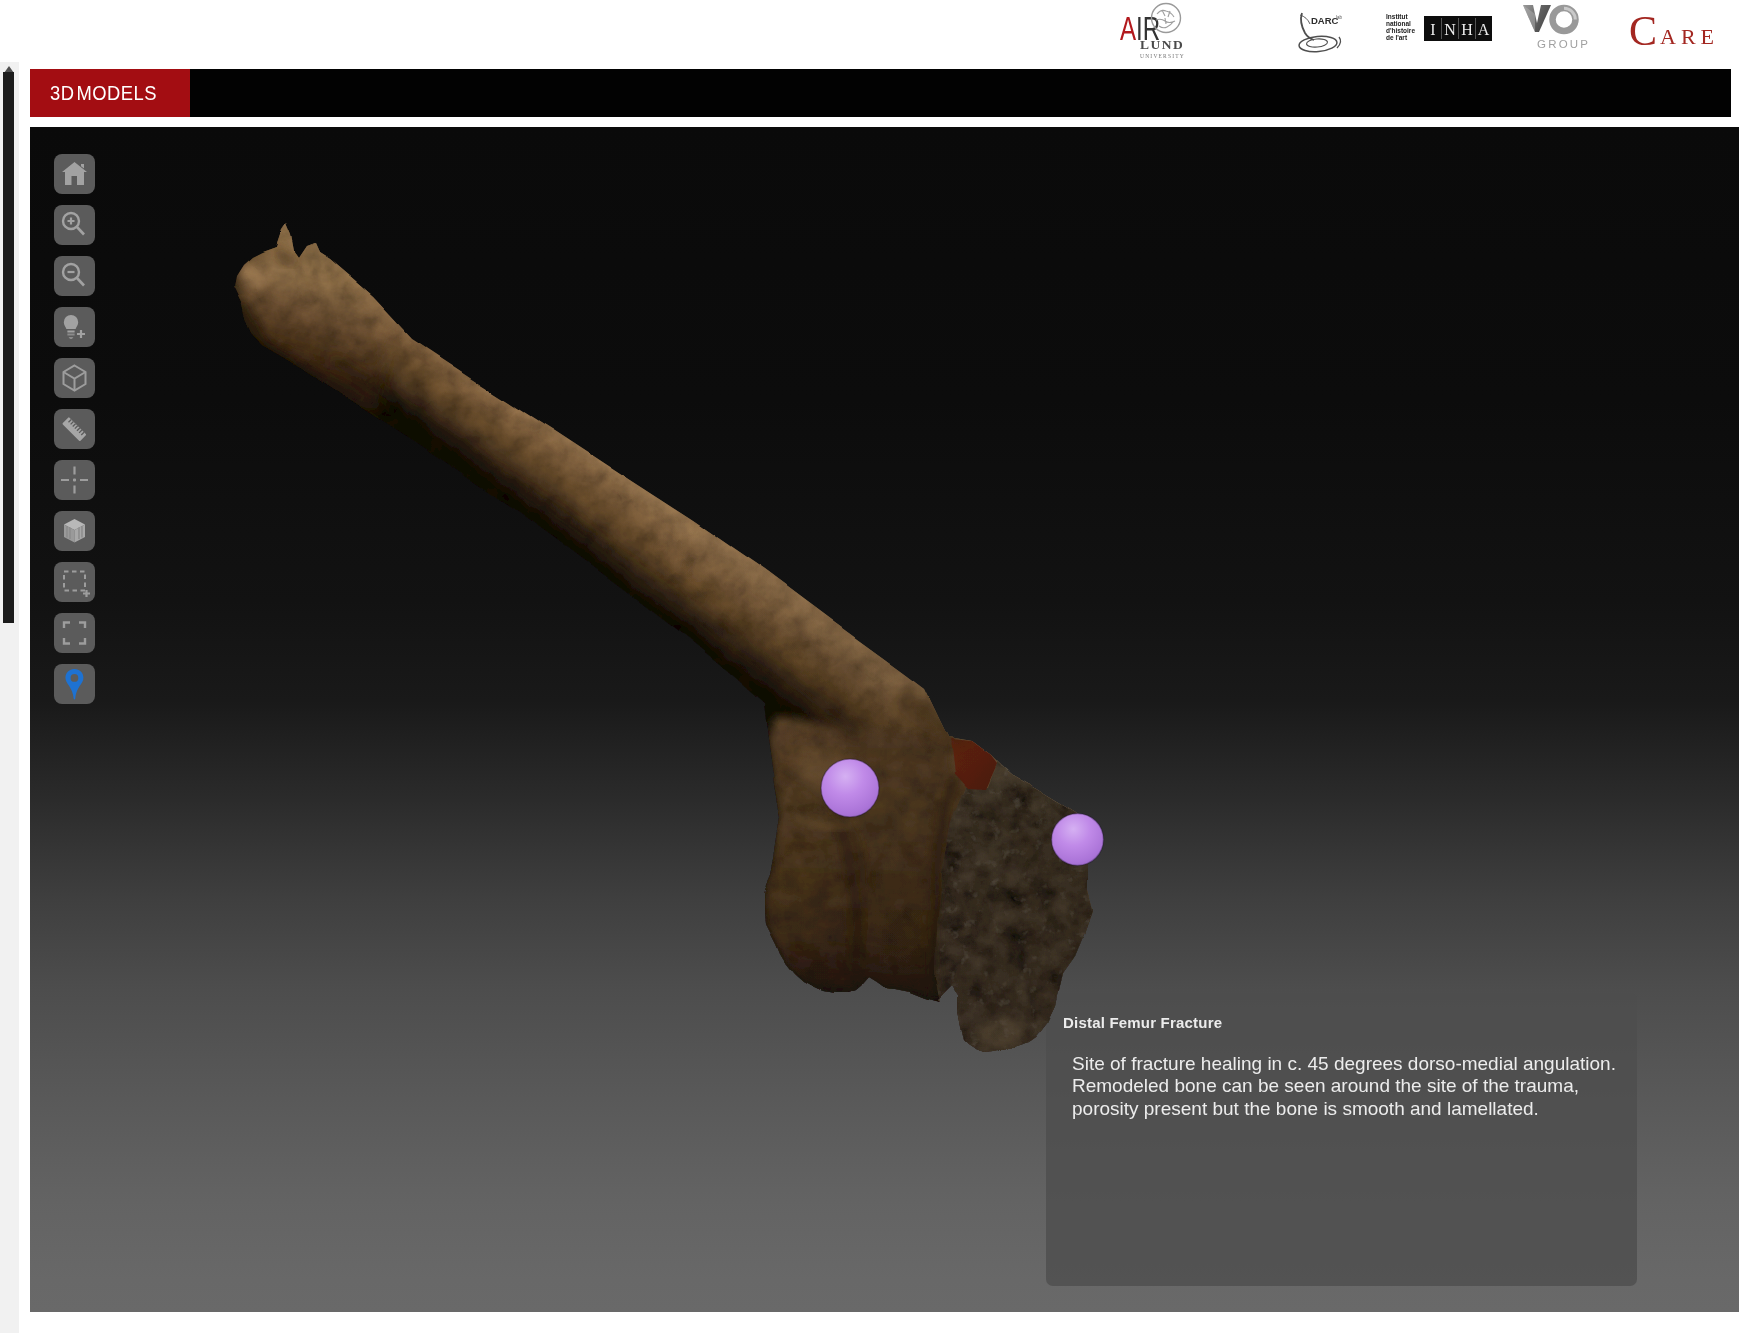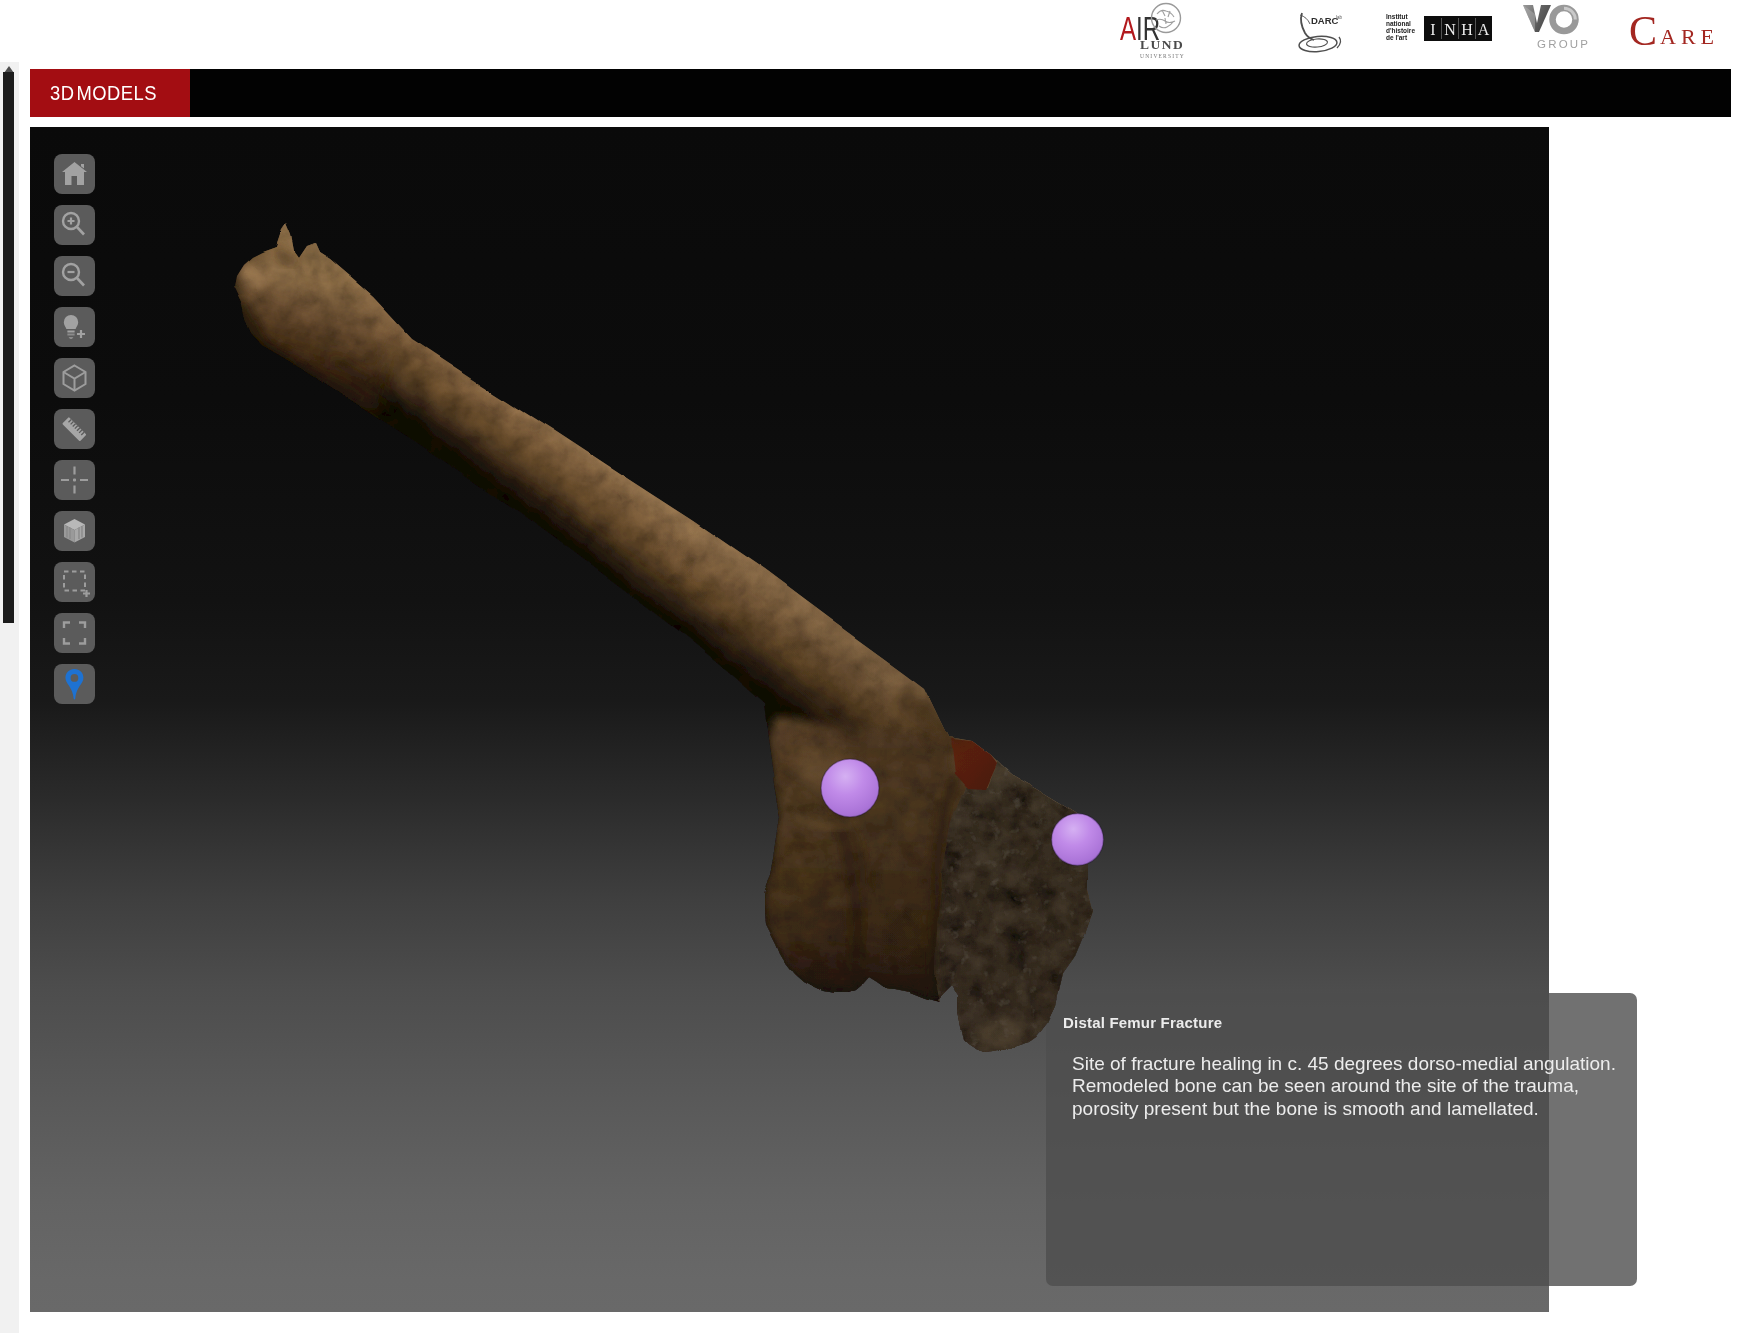--- a/index.html
+++ b/index.html
@@ -12,21 +12,21 @@
   #sbtrack { position:absolute; left:0; top:62px; width:19px; height:1271px; background:#f1f1f1; }
   #sbarrow { position:absolute; left:4px; top:4px; width:0; height:0; border-left:5px solid transparent; border-right:5px solid transparent; border-bottom:7px solid #505050; }
   #sbthumb { position:absolute; left:3px; top:10px; width:11px; height:551px; background:#1b1b1b; }
 
   
   #nav { position:absolute; left:30px; top:69px; width:1701px; height:48px; background:#020202; }
   #tab { position:absolute; left:0; top:0; width:160px; height:48px; background:#a30d12; color:#fff; }
   #tab span { position:absolute; left:20px; top:13px; font-size:20px; letter-spacing:0.5px; transform:scaleX(0.92); transform-origin:left; }
 
   
-  #viewer { position:absolute; left:30px; top:127px; width:1519px; height:1185px;
+  #viewer { position:absolute; left:30px; top:127px; width:1709px; height:1185px;
     background:linear-gradient(#0a0a0a 0%, #0c0c0c 23%, #121212 40%, #191919 48.4%, #2b2b2b 56.8%, #3f3f3f 65.2%, #4d4d4d 72.8%, #595959 82%, #636363 90.6%, #686868 97.3%, #696969 100%); }
 
   
   .btn { position:absolute; left:24px; width:41px; height:40px; background:#5b5b5b; border-radius:8px; }
   .btn svg { position:absolute; left:0; top:0; }
 
   
   #tip { position:absolute; left:1016px; top:866px; width:591px; height:293px; background:rgba(77,77,77,0.8); border-radius:7px; color:#ececec; }
   #tip h3 { position:absolute; left:17px; top:21px; font-size:15px; font-weight:bold; letter-spacing:0.2px; }
   #tip p { position:absolute; left:26px; top:60px; width:561px; font-size:19px; line-height:22.3px; }

